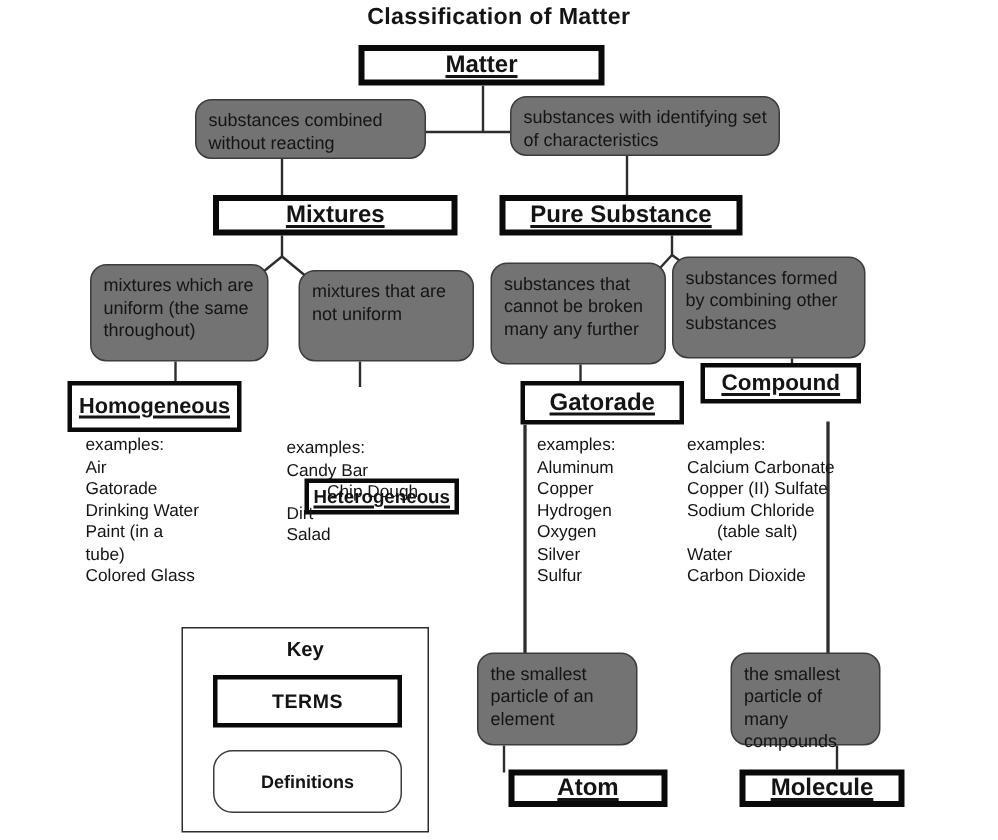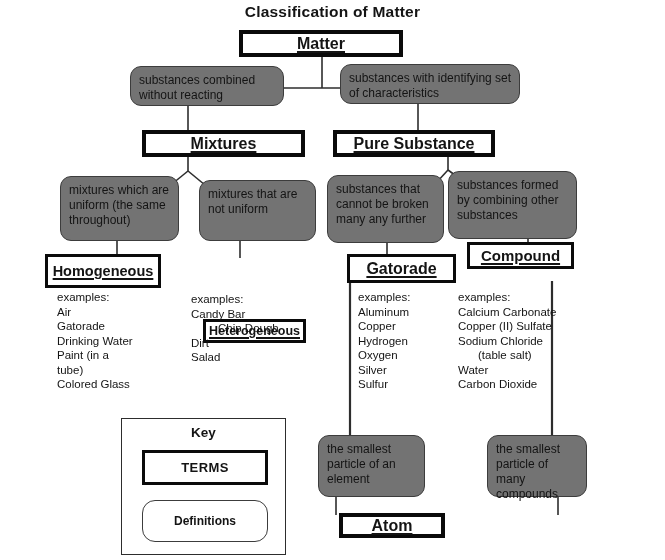--- a/index.html
+++ b/index.html
@@ -154,20 +154,23 @@
     <div class="ex-line">Water</div>
     <div class="ex-line">Carbon Dioxide</div>
   </div>
 
   <div class="abs bubble" style="left:318px;top:435px;width:107px;height:62px;">the smallest particle of an element</div>
   <div class="abs bubble" style="left:487px;top:435px;width:100px;height:62px;">the smallest particle of many compounds</div>
 
   <div class="abs term t-l1" style="left:307px;top:513px;width:106px;height:25px;margin-left:32px;">
     <span class="lbl">Atom</span>
   </div>
+  <div class="abs term t-l1" style="left:493px;top:513px;width:110px;height:25px;">
+    <span class="lbl">Molecule</span>
+  </div>
 
   <div class="abs keybox" style="left:95px;top:418px;width:165px;height:137px;">
     <div class="key-title">Key</div>
     <div class="terms-box">TERMS</div>
     <div class="defs-box">Definitions</div>
   </div>
 
 </div>
 
 </body></html>

